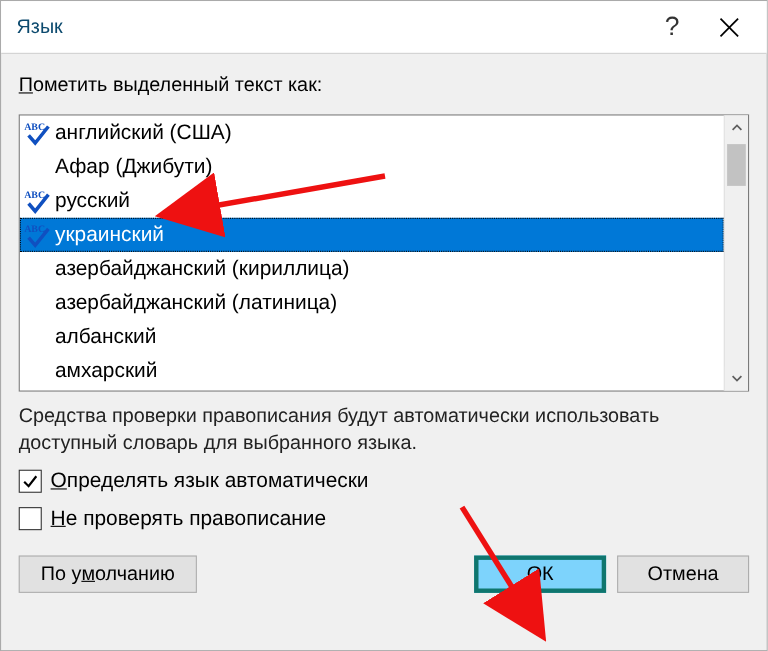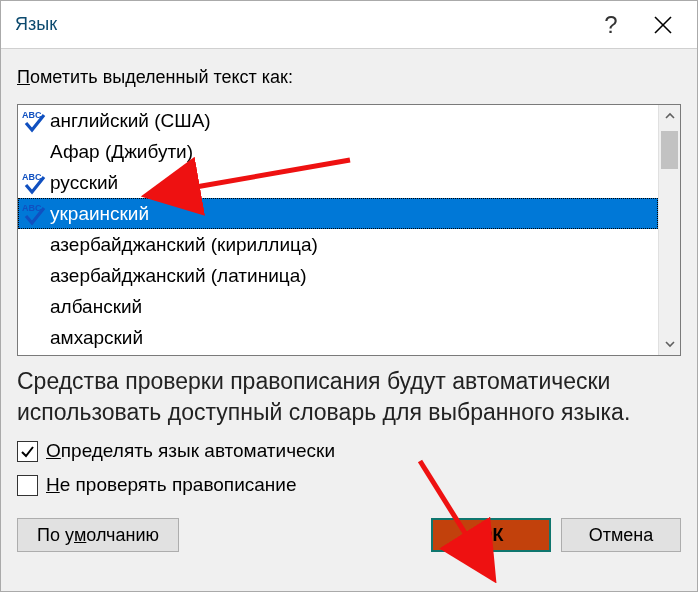--- a/index.html
+++ b/index.html
@@ -87,20 +87,21 @@
     outline-offset: -1px;
   }
   .abc-icon {
     width: 26px;
     height: 24px;
     display: inline-flex;
     align-items: flex-end;
     justify-content: center;
     flex-shrink: 0;
     position: relative;
+    font-family: Liberation Serif, serif;
   }
   .abc-icon.blank { visibility: hidden; }
   .scrollbar {
     width: 22px;
     background: #f0f0f0;
     border-left: 1px solid #e0e0e0;
     display: flex;
     flex-direction: column;
     align-items: center;
   }
@@ -123,21 +124,21 @@
     position: absolute;
     top: 4px;
     left: 2px;
     right: 2px;
     height: 38px;
     background: #c2c2c2;
     cursor: pointer;
   }
   .info-text {
     margin-top: 10px;
-    font-size: 23px;
+    font-size: 18px;
     line-height: 1.35;
     color: #222;
   }
   .checkbox-row {
     display: flex;
     align-items: center;
     gap: 8px;
     margin-top: 12px;
     font-size: 19px;
     cursor: pointer;
@@ -170,24 +171,23 @@
     font-family: inherit;
     cursor: pointer;
     display: inline-flex;
     align-items: center;
     justify-content: center;
   }
   .btn.default-btn {
     min-width: 162px;
   }
   .btn.ok {
-    border: 2px solid #0f766e;
-    background: #c2410c;
+    border: 4px solid #0f766e;
+    background: #7dd3fc;
     min-width: 120px;
-    font-weight: bold;
   }
   .spacer { flex: 1; }
   
   .arrow {
     position: absolute;
     pointer-events: none;
   }
   .arrow svg { overflow: visible; }
 </style>
 </head>

